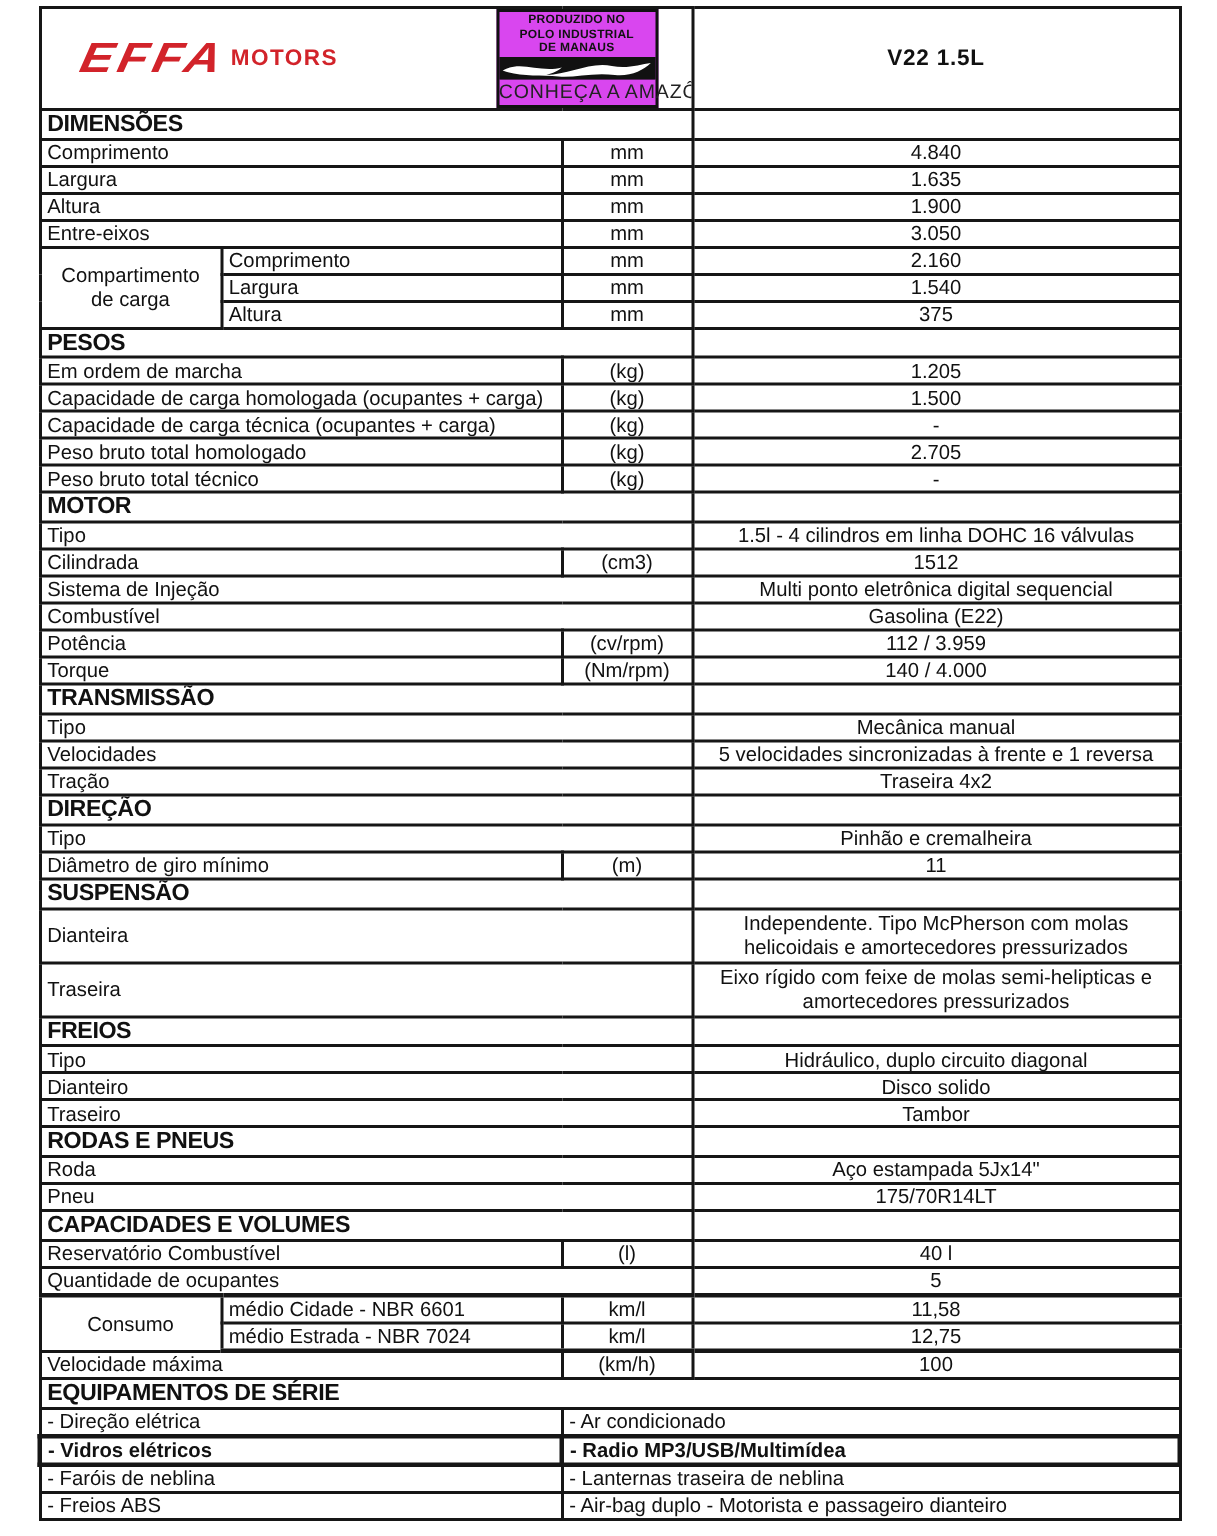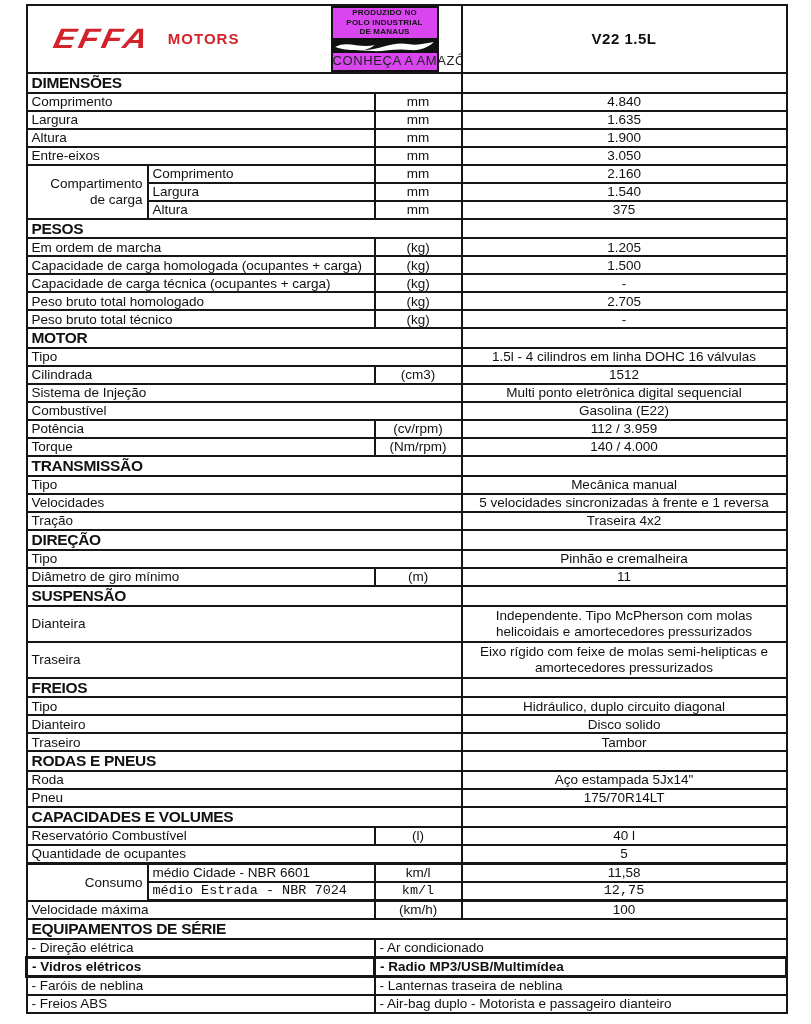--- a/index.html
+++ b/index.html
@@ -1,40 +1,40 @@
 <!DOCTYPE html>
 <html><head>
 <meta charset="utf-8">
 <style>
   html,body{margin:0;padding:0;background:#ffffff;}
   body{width:811px;height:1024px;position:relative;font-family:"Liberation Sans",sans-serif;color:#111;}
   table.spec{position:absolute;left:25px;top:4px;width:760px;border-collapse:collapse;table-layout:fixed;}
   td{border:2px solid #161616;padding:0 4px;font-size:13.5px;height:16px;overflow:hidden;white-space:nowrap;line-height:1.15;}
   td.lbl{text-align:left;}
   td.unit,td.val{text-align:center;}
-  td.group{text-align:right;white-space:normal;}
+  td.group{text-align:center;white-space:normal;}
   tr.sec td{height:17px;}
   td.sec-title{font-weight:bold;font-size:15.5px;letter-spacing:-0.3px;padding-left:4px;}
   tr.tall td{height:34px;}
   tr.tall td.val{white-space:normal;}
   tr.toprow td{height:50px;}
   td.model{text-align:center;font-weight:bold;font-size:15px;letter-spacing:0.5px;}
   td.logocell{padding:0 8px;}
   .logo-wrap{display:flex;align-items:center;justify-content:space-between;height:100%;}
   .effa{display:flex;align-items:center;margin-left:18px;}
   .effa-text{color:#d2232a;font-weight:900;font-style:italic;font-size:33px;letter-spacing:3px;transform:skewX(-12deg) scaleY(0.85);display:inline-block;line-height:1;}
-  .motors{color:#d2232a;font-weight:bold;font-size:15px;letter-spacing:1px;margin-left:18px;}
+  .motors{color:#d2232a;font-weight:bold;font-size:15px;letter-spacing:1px;margin-left:4px;}
   .badge{width:104px;border:2px solid #111;text-align:center;background:#d946ef;margin-right:14px;}
   .badge-l{font-size:8px;font-weight:bold;line-height:1.2;letter-spacing:0.2px;}
   .badge-wave{background:#111;height:15px;margin-top:1px;line-height:0;}
   .badge-wave svg{width:100%;height:15px;display:block;}
   .badge-cap{font-size:13px;letter-spacing:0.6px;padding:1px 0;color:#222;}
   tr.eqsel td{border-width:3px;font-weight:bold;}
   tr.ct td{border-top-width:3px;}
-  tr.cb td{border-bottom-width:3px;font-family:Liberation Mono, monospace;}
+  tr.cb td{border-bottom-width:3px;}
 </style>
 </head>
 <body>
 
 <table class="spec">
   <colgroup>
       <col style="width:121px">
       <col style="width:227px">
       <col style="width:87px">
       <col style="width:325px">

